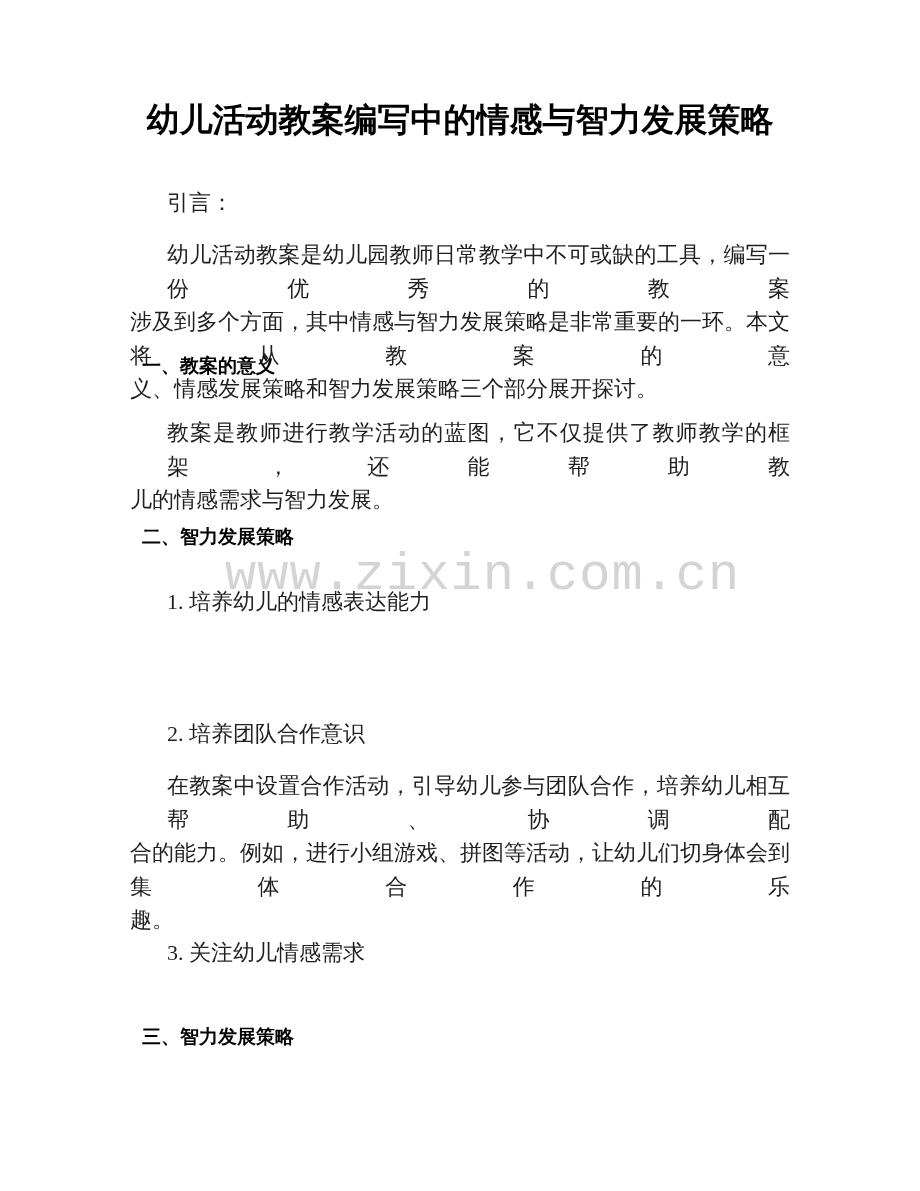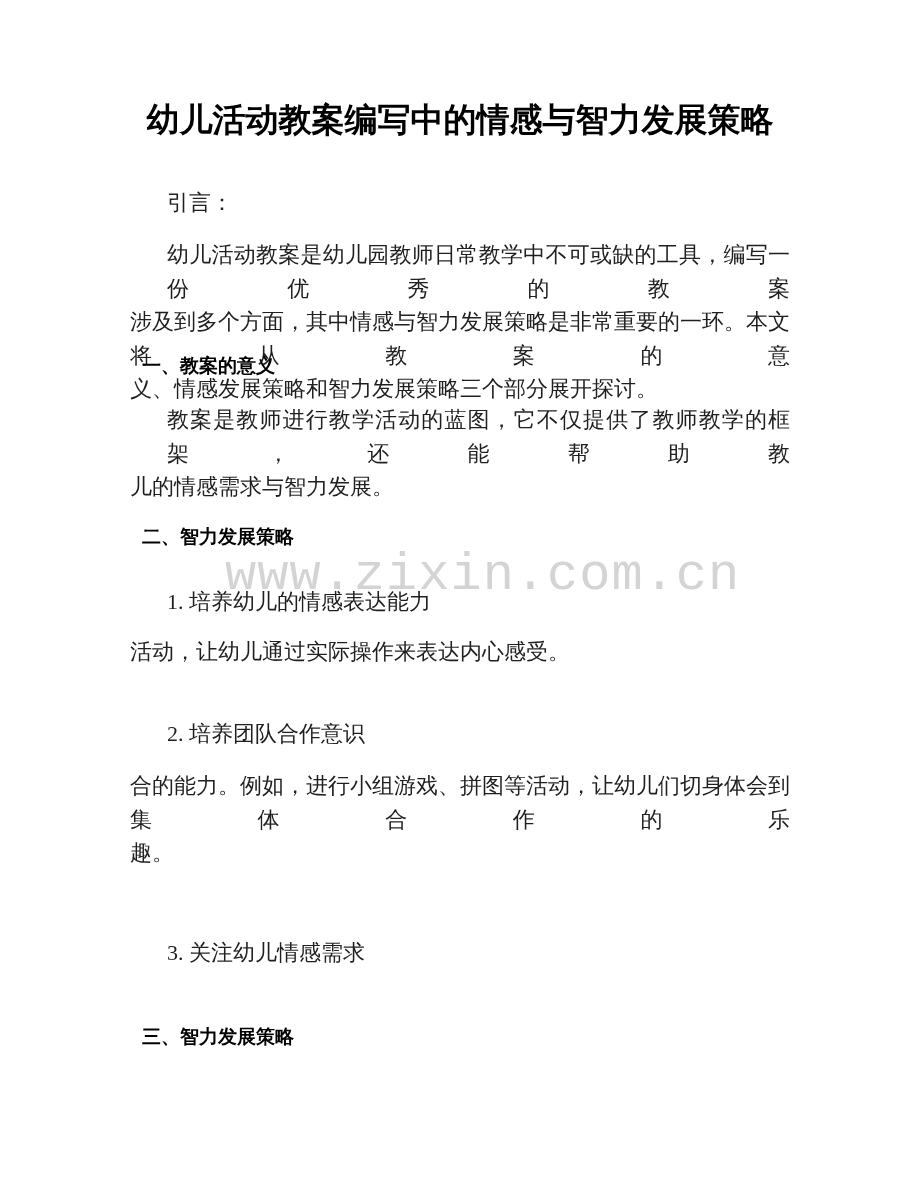--- a/index.html
+++ b/index.html
@@ -81,36 +81,36 @@
     <div class="block bodyline ind" style="top:186px">引言：</div>
 
     <div class="block" style="top:238px">
       <div class="bodyline full ind">幼儿活动教案是幼儿园教师日常教学中不可或缺的工具，编写一份优秀的教案</div>
       <div class="bodyline full">涉及到多个方面，其中情感与智力发展策略是非常重要的一环。本文将从教案的意</div>
       <div class="bodyline">义、情感发展策略和智力发展策略三个部分展开探讨。</div>
     </div>
 
     <div class="block heading" style="top:349px">一、教案的意义</div>
 
-    <div class="block" style="top:403px">
+    <div class="block" style="top:416px">
       <div class="bodyline full ind">教案是教师进行教学活动的蓝图，它不仅提供了教师教学的框架，还能帮助教</div>
       <div class="bodyline">儿的情感需求与智力发展。</div>
     </div>
 
     <div class="block heading" style="top:520px">二、智力发展策略</div>
 
     <div class="block bodyline ind" style="top:585px">1. 培养幼儿的情感表达能力</div>
 
     <div class="block" style="top:635px">
-      <div class="bodyline">活动，让幼儿通过实际操作来表达内心感受。</div>
     </div>
 
     <div class="block bodyline ind" style="top:717px">2. 培养团队合作意识</div>
 
     <div class="block" style="top:769px">
+      <div class="bodyline full ind">在教案中设置合作活动，引导幼儿参与团队合作，培养幼儿相互帮助、协调配</div>
       <div class="bodyline full">合的能力。例如，进行小组游戏、拼图等活动，让幼儿们切身体会到集体合作的乐</div>
       <div class="bodyline">趣。</div>
     </div>
 
     <div class="block bodyline ind" style="top:936px">3. 关注幼儿情感需求</div>
 
     <div class="block" style="top:937px">
     </div>
 
     <div class="block heading" style="top:1020px">三、智力发展策略</div>

